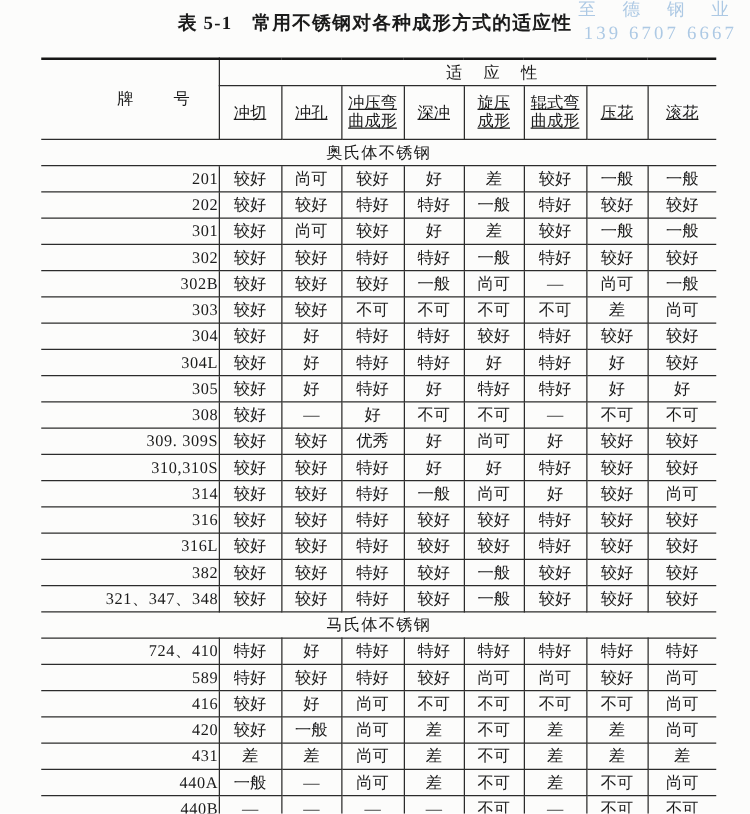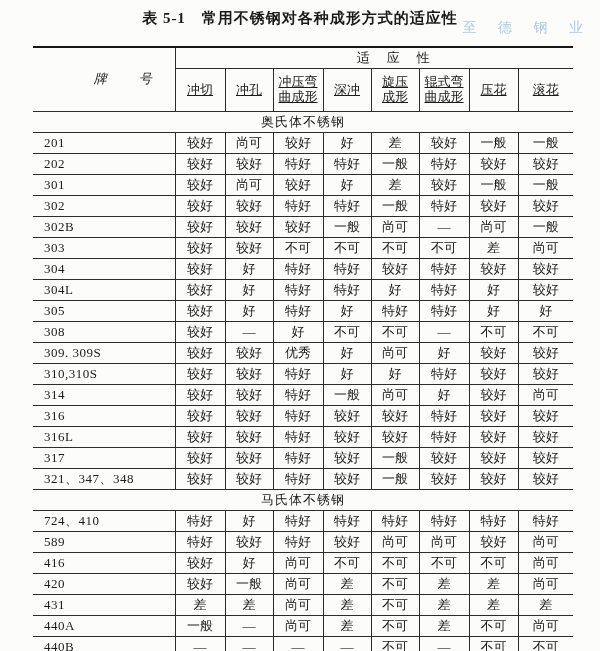--- a/index.html
+++ b/index.html
@@ -7,54 +7,55 @@
     width: 600px; height: 651px; position: relative; overflow: hidden;
     background: #fcfcfb;
     font-family: "Liberation Serif", "DejaVu Serif", serif;
     color: #1b1b1b;
   }
   .title {
     text-align: center; padding-top: 9px;
     font-size: 15px; font-weight: bold; letter-spacing: 1px;
   }
   .watermark {
-    position: absolute; top: 19px; right: 6px; text-align: center;
+    position: absolute; top: 0; right: 6px; text-align: center;
     opacity: 0.9; line-height: 1.25; pointer-events: none;
   }
   .wm-line1 { font-size: 14px; letter-spacing: 9px; padding-right: 2px; }
   .wm-line2 { font-size: 15px; letter-spacing: 2.5px; }
   table.main {
     position: absolute; left: 33px; top: 46px; width: 540px;
     border-collapse: collapse; table-layout: fixed;
     border-top: 2.5px solid #161616; border-bottom: 2px solid #161616;
   }
   th, td {
     border: 1px solid #2c2c2c;
     font-size: 13px; font-weight: normal;
     text-align: center; vertical-align: middle;
     padding: 0; height: 20px; line-height: 1.12;
     overflow: hidden;
   }
   th:first-child, td:first-child { border-left: none; }
   th:last-child, td:last-child { border-right: none; }
   thead tr.hrow1 th { height: 20px; letter-spacing: 2px; padding-left: 40px; }
   thead tr.hrow2 th { height: 42px; white-space: pre-line; text-decoration: underline; }
-  th.grade-head { letter-spacing: 2px; font-style: italic; }
-  td.grade { text-align: left; padding-left: 11px; letter-spacing: 0.5px; }
+  th.grade-head { letter-spacing: 2px; }
+  td.grade { text-align: right; padding-left: 11px; letter-spacing: 0.5px; }
   tr.section-row td { border-left: none; border-right: none; height: 20px; letter-spacing: 1px; }
 </style>
 </head>
 <body>
 
 <div class="doc">
 
   <div class="title">表 5-1　常用不锈钢对各种成形方式的适应性</div>
 
   <div class="watermark" style="color: rgb(165, 196, 226);">
     <div class="wm-line1">至 德 钢 业</div>
+    <div class="wm-line2">139 6707 6667</div>
   </div>
 
   <table class="main">
     <colgroup>
       <col style="width:142px">
         <col style="width:50px">
         <col style="width:48px">
       <col style="width:50px">
         <col style="width:48px">
         <col style="width:48px">
@@ -244,21 +245,21 @@
           <td>较好</td>
           <td>较好</td>
           <td>特好</td>
           <td>较好</td>
           <td>较好</td>
           <td>特好</td>
           <td>较好</td>
           <td>较好</td>
         </tr>
         <tr>
-          <td class="grade">317</td>
+          <td class="grade">382</td>
           <td>较好</td>
           <td>较好</td>
           <td>特好</td>
           <td>较好</td>
           <td>一般</td>
           <td>较好</td>
           <td>较好</td>
           <td>较好</td>
         </tr>
         <tr>

